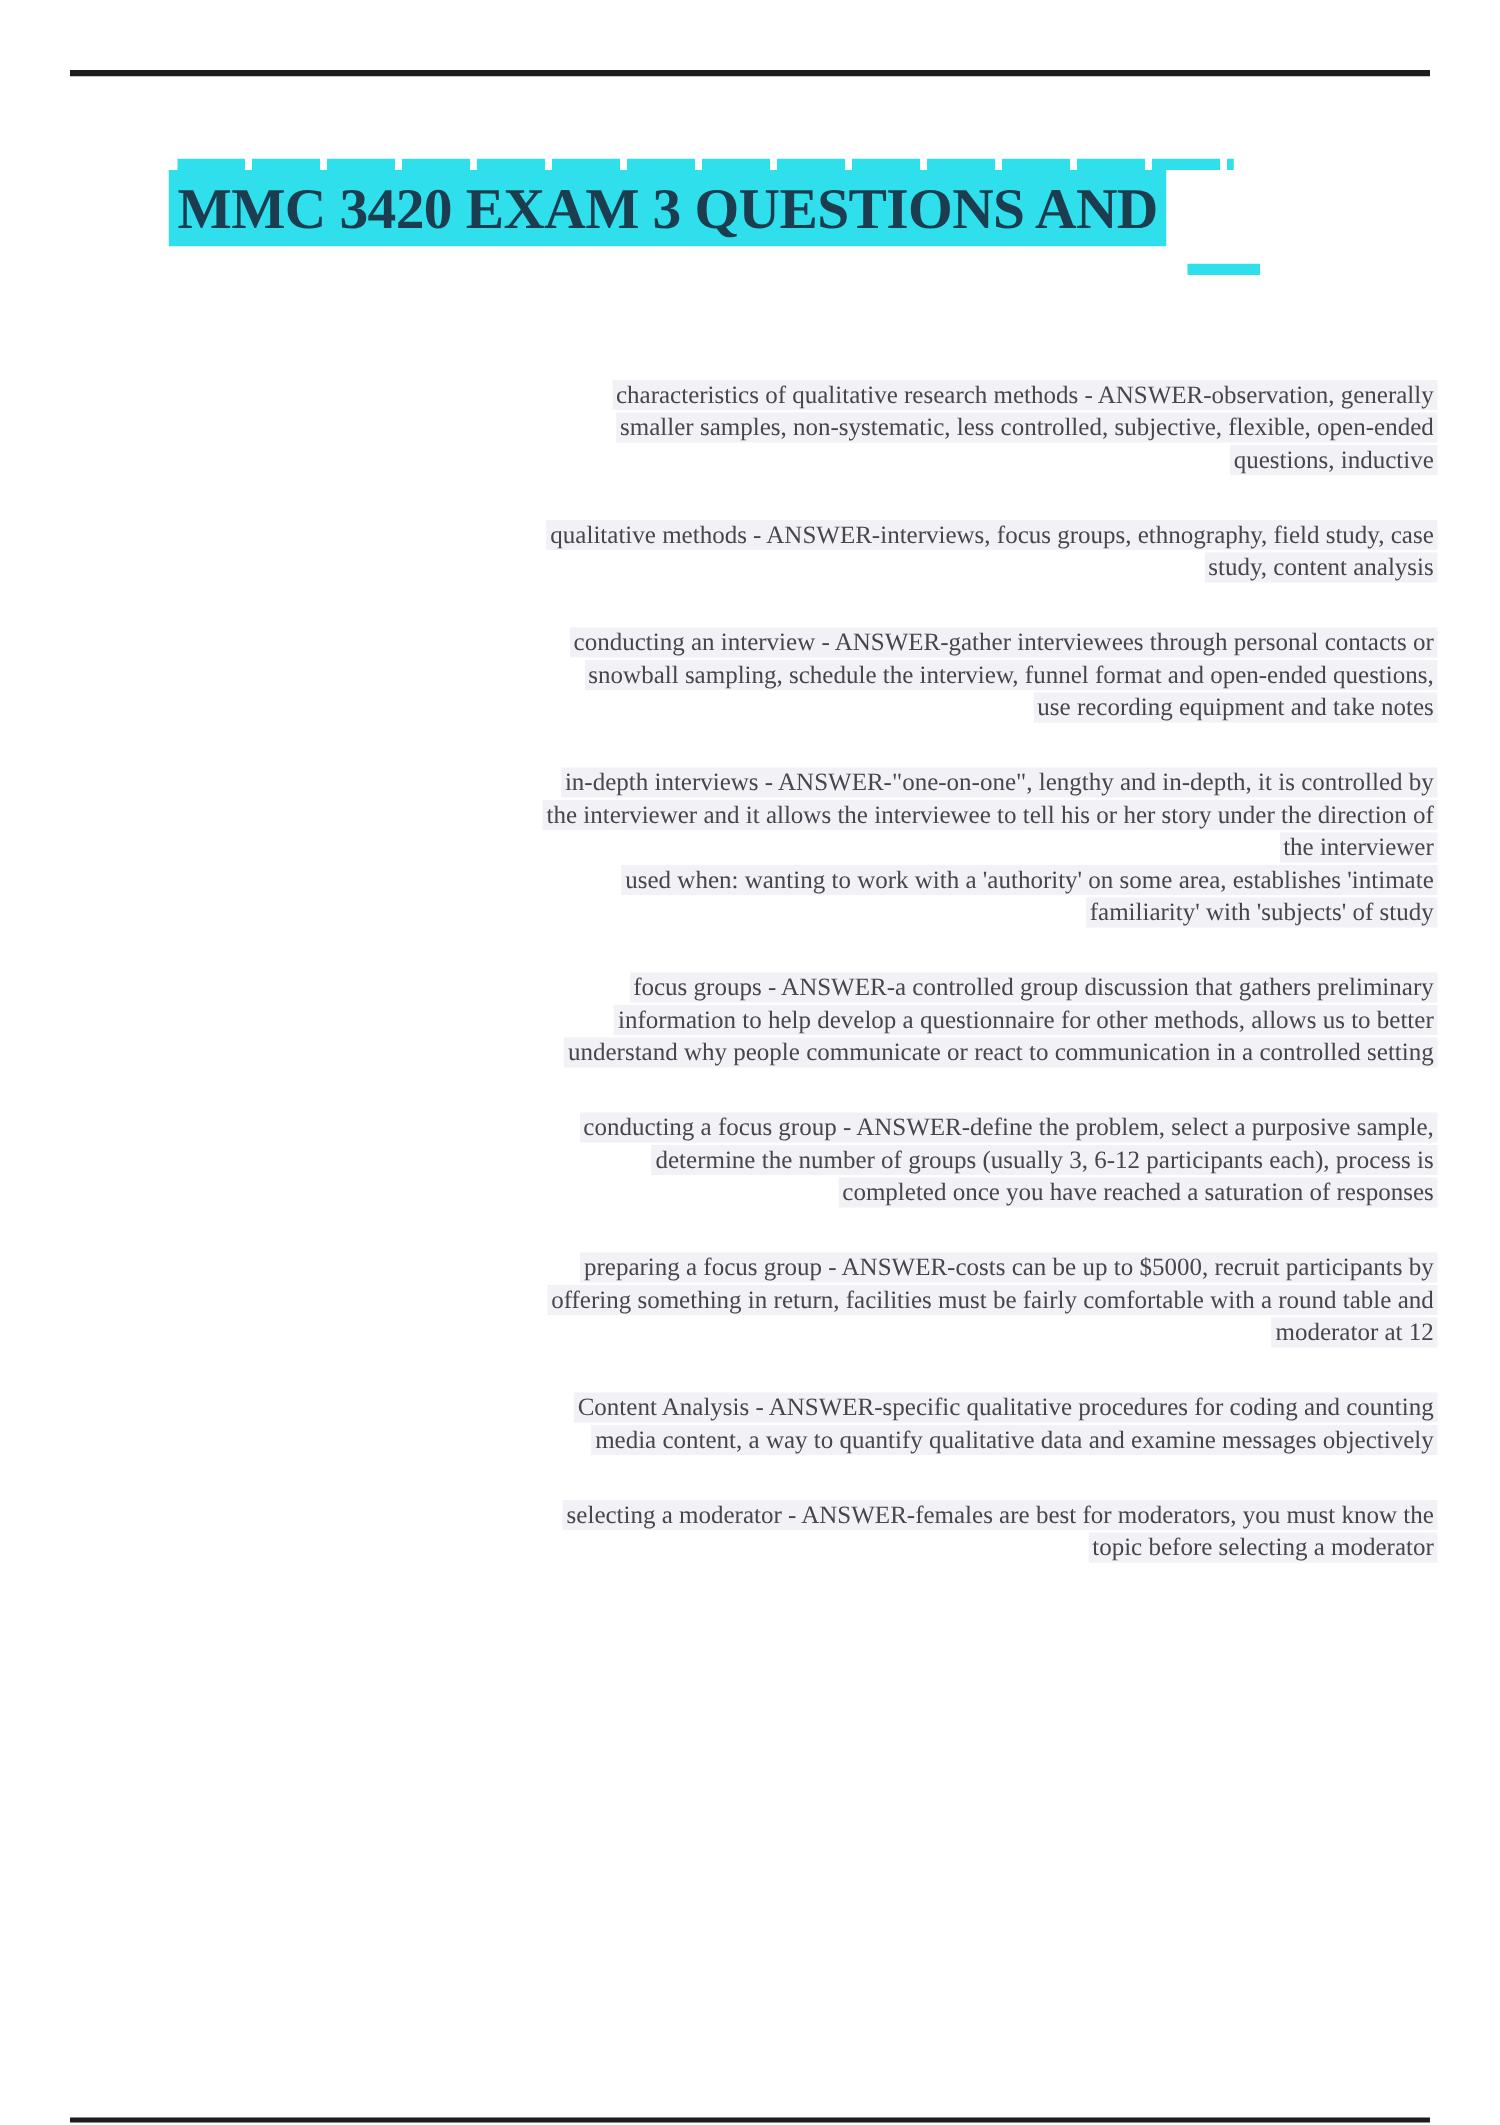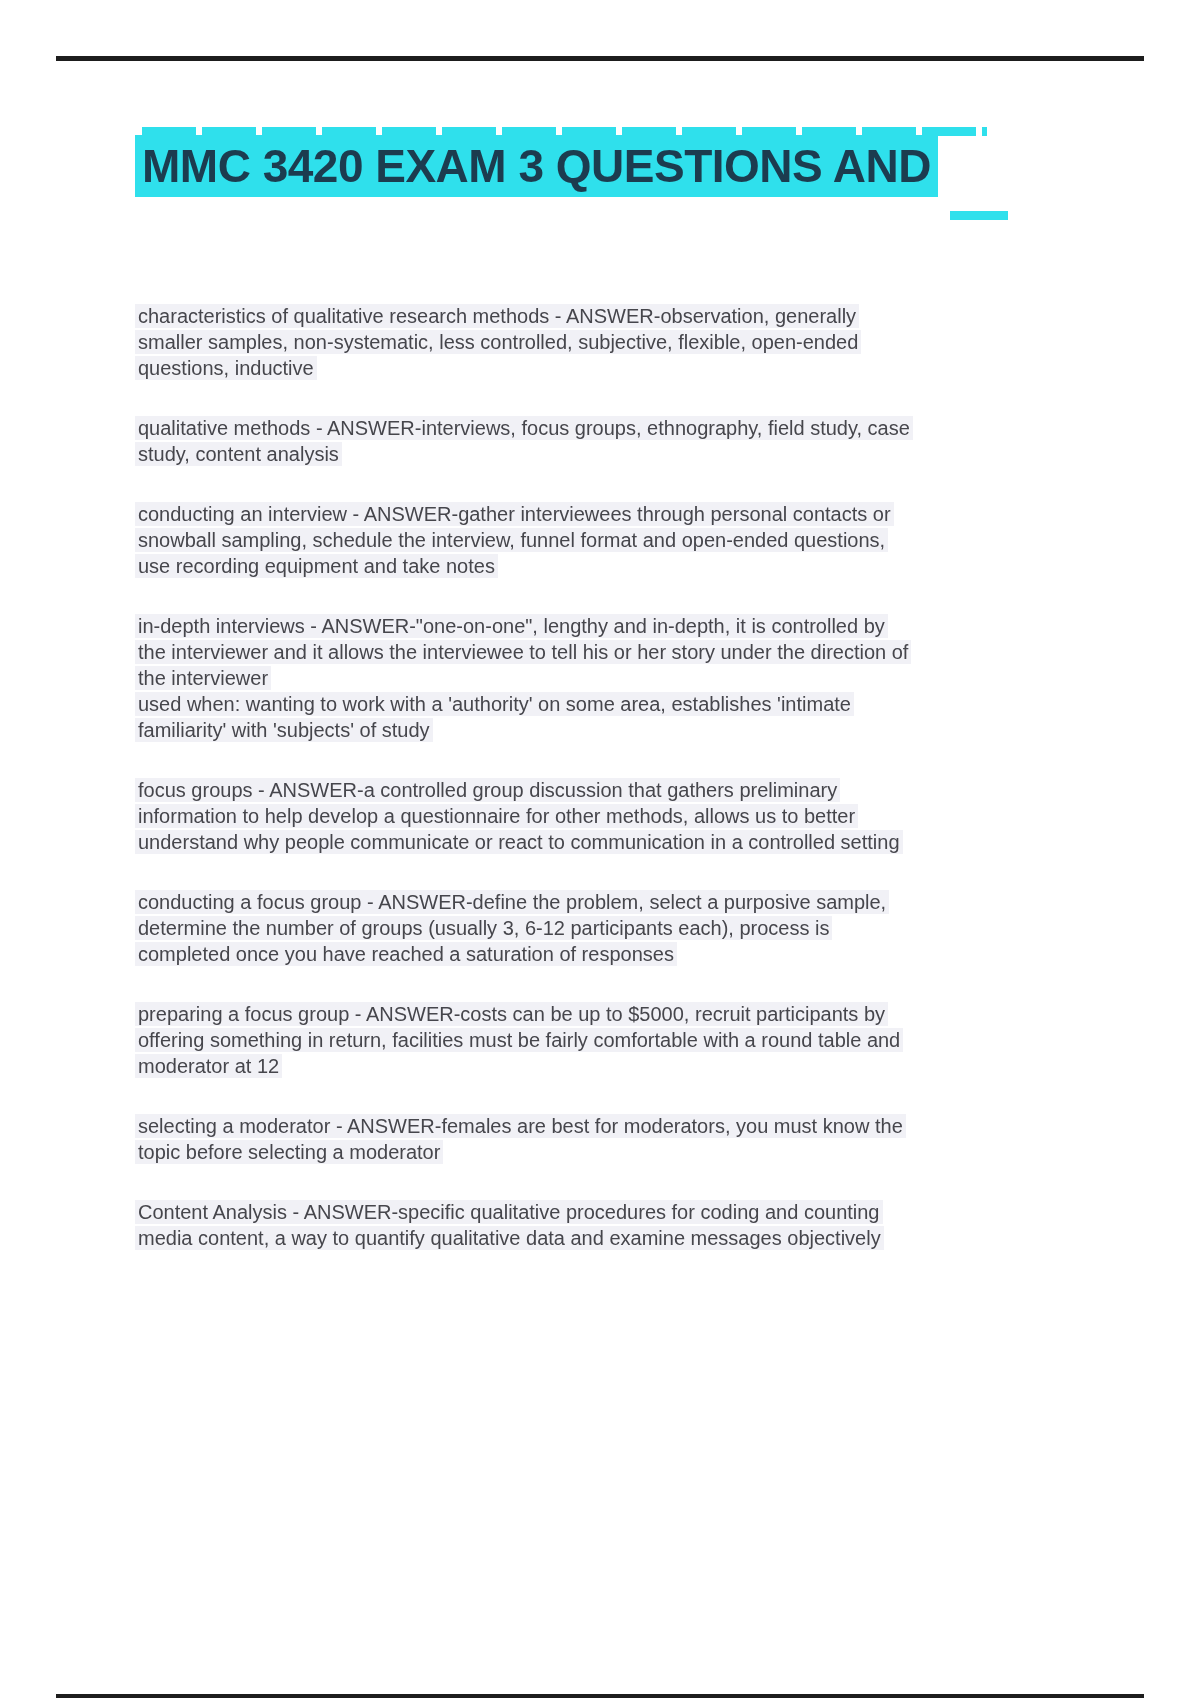--- a/index.html
+++ b/index.html
@@ -9,21 +9,21 @@
     --body-highlight:#f1f1f6;
     --rule-color:#1d1d1d;
     --page-bg:#ffffff;
   }
   html,body{margin:0;padding:0;background:#ffffff;}
   .page{
     position:relative;
     width:1200px;height:1700px;
     background:var(--page-bg);
     overflow:hidden;
-    font-family:Liberation Sans, sans-serif;
+    font-family:Liberation Serif, serif;
   }
   .rule{
     position:absolute;left:56px;width:1088px;
     background:var(--rule-color);
   }
   .rule-top{top:56px;height:5px;}
   .rule-bottom{top:1694px;height:4px;}
   .title-strip{
     position:absolute;left:142px;top:127px;width:845px;height:9px;
     background:repeating-linear-gradient(90deg,
@@ -45,21 +45,21 @@
     background:var(--title-highlight);
     padding:5px 7px;
     -webkit-box-decoration-break:clone;
     box-decoration-break:clone;
   }
   .qa{
     position:absolute;left:135px;top:303px;width:1015px;
     font-size:20px;line-height:26px;
     color:var(--body-text);
   }
-  .qa p{margin:0 0 34px 0;}
+  .qa p{margin:0 0 34px 0;text-align:right;}
   .qa p:last-child{margin-bottom:0;}
   .hl{
     background:var(--body-highlight);
     padding:1px 3px;
     -webkit-box-decoration-break:clone;
     box-decoration-break:clone;
   }
 </style>
 </head>
 <body>
@@ -75,19 +75,19 @@
   <div class="title-fragment"></div>
 
   <div class="qa">
       <p><span class="hl">characteristics of qualitative research methods - ANSWER-observation, generally<br>smaller samples, non-systematic, less controlled, subjective, flexible, open-ended<br>questions, inductive</span></p>
       <p><span class="hl">qualitative methods - ANSWER-interviews, focus groups, ethnography, field study, case<br>study, content analysis</span></p>
       <p><span class="hl">conducting an interview - ANSWER-gather interviewees through personal contacts or<br>snowball sampling, schedule the interview, funnel format and open-ended questions,<br>use recording equipment and take notes</span></p>
       <p><span class="hl">in-depth interviews - ANSWER-"one-on-one", lengthy and in-depth, it is controlled by<br>the interviewer and it allows the interviewee to tell his or her story under the direction of<br>the interviewer<br>used when: wanting to work with a 'authority' on some area, establishes 'intimate<br>familiarity' with 'subjects' of study</span></p>
       <p><span class="hl">focus groups - ANSWER-a controlled group discussion that gathers preliminary<br>information to help develop a questionnaire for other methods, allows us to better<br>understand why people communicate or react to communication in a controlled setting</span></p>
       <p><span class="hl">conducting a focus group - ANSWER-define the problem, select a purposive sample,<br>determine the number of groups (usually 3, 6-12 participants each), process is<br>completed once you have reached a saturation of responses</span></p>
       <p><span class="hl">preparing a focus group - ANSWER-costs can be up to $5000, recruit participants by<br>offering something in return, facilities must be fairly comfortable with a round table and<br>moderator at 12</span></p>
+      <p><span class="hl">Content Analysis - ANSWER-specific qualitative procedures for coding and counting<br>media content, a way to quantify qualitative data and examine messages objectively</span></p>
       <p><span class="hl">selecting a moderator - ANSWER-females are best for moderators, you must know the<br>topic before selecting a moderator</span></p>
-      <p><span class="hl">Content Analysis - ANSWER-specific qualitative procedures for coding and counting<br>media content, a way to quantify qualitative data and examine messages objectively</span></p>
     </div>
 
   <div class="rule rule-bottom"></div>
 
 </div>
 
 </body></html>

